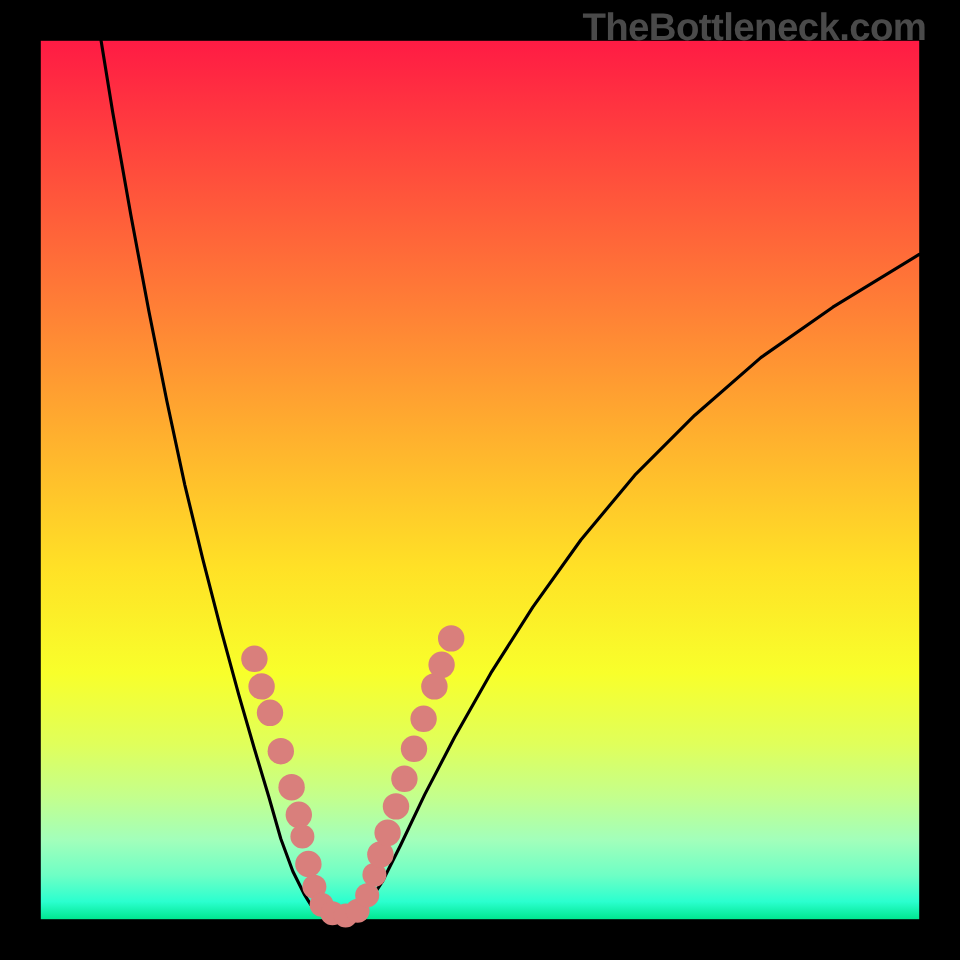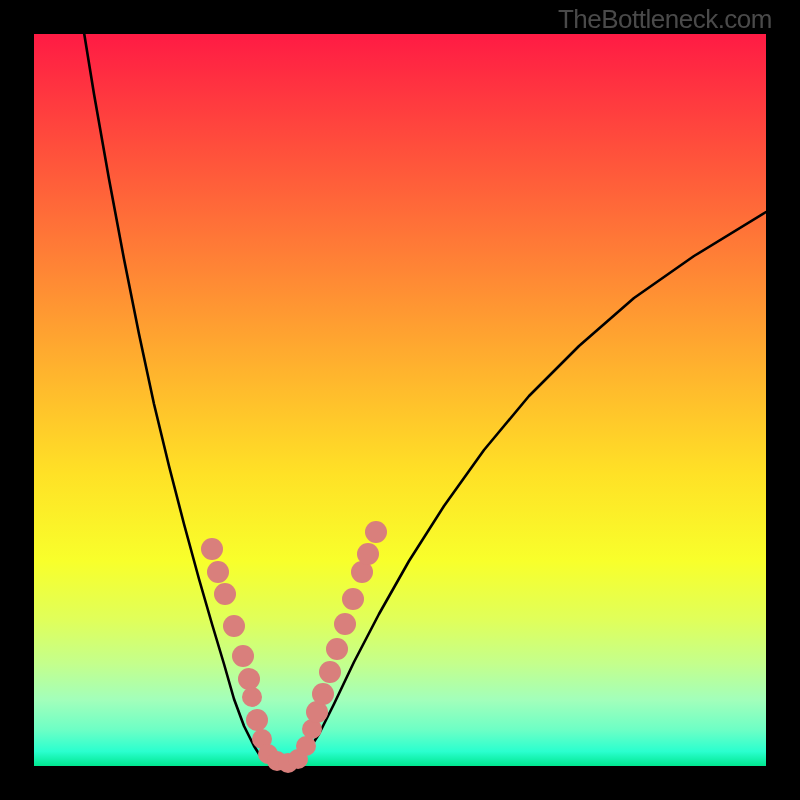--- a/index.html
+++ b/index.html
@@ -38,22 +38,22 @@
       #6effc5 95%,
       #2bffcf 98%,
       #00e790 100%
     );
   }
   .attribution {
     position: absolute;
     top: 4px;
     right: 28px;
     font-family: Arial, Helvetica, sans-serif;
-    font-size: 26px;
-    font-weight: 400;
+    font-size: 32px;
+    font-weight: 700;
     color: #4a4a4a;
     letter-spacing: -0.5px;
   }
   svg.curve {
     position: absolute;
     top: 0;
     left: 0;
     width: 732px;
     height: 732px;
     overflow: visible;

